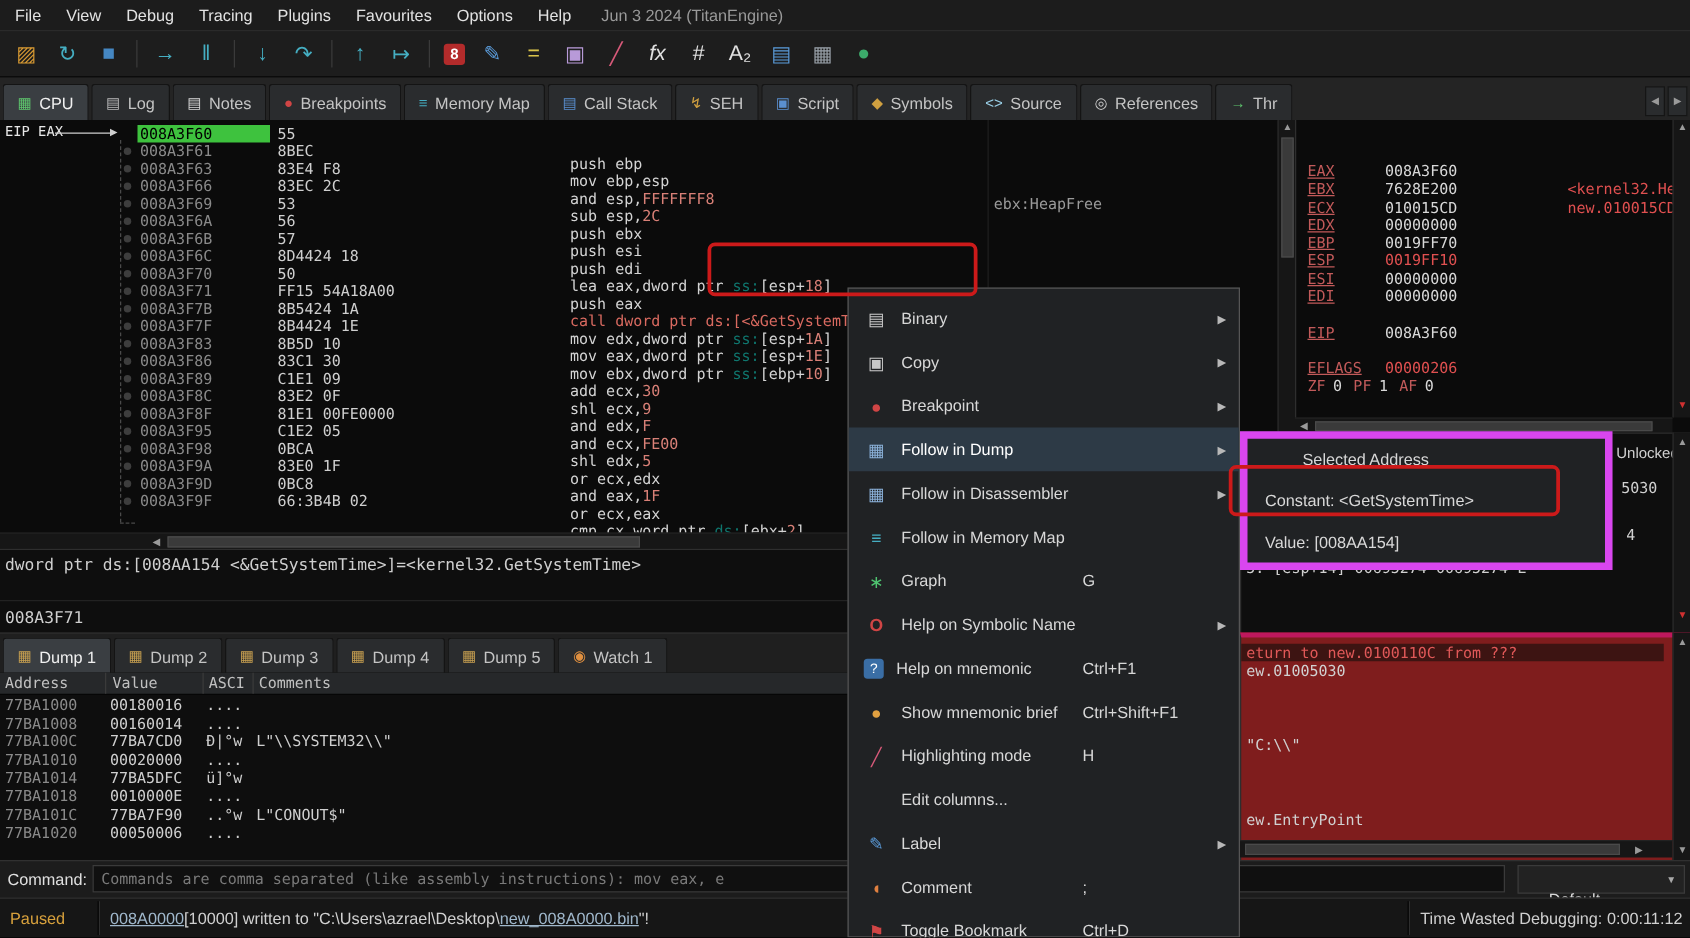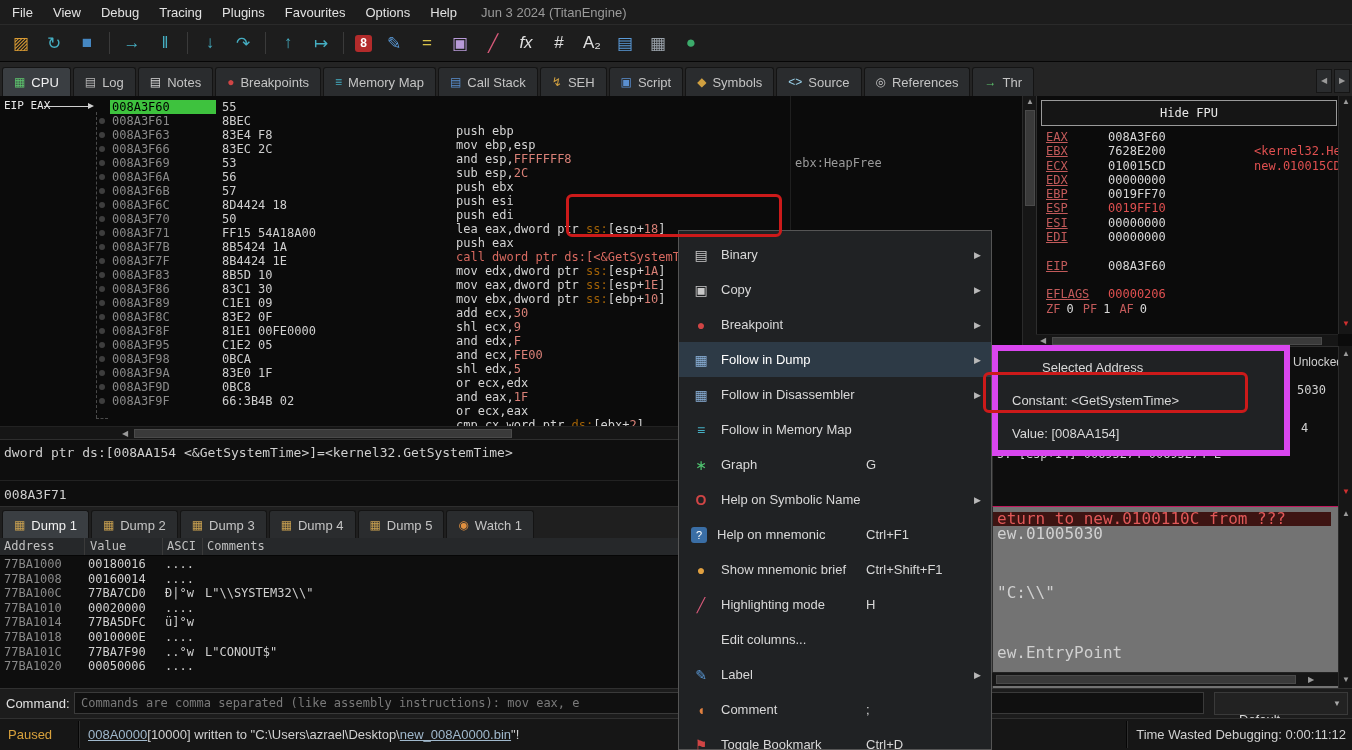--- a/index.html
+++ b/index.html
@@ -38,21 +38,21 @@
   #disasm{position:absolute;left:0;top:96px;width:1022px;height:330px;background:#0b0b0b;
           font-family:"DejaVu Sans Mono",monospace;font-size:12px;}
   #disasm-rows{position:absolute;left:0;top:4px;width:1022px;}
   .drow{position:relative;height:14px;line-height:14px;white-space:pre;}
   .drow .dot{position:absolute;left:99px;top:4px;width:6px;height:6px;border-radius:50%;background:#3d3d3d;}
   .addr{position:absolute;left:112px;color:#8a8a8a;}
   .addr.eip{left:110px;width:104px;background:#3ec23e;color:#000;padding-left:2px;}
   .bytes{position:absolute;left:222px;color:#cfcfcf;}
   .ins{position:absolute;left:456px;margin-top:24px;}
   .cmt{position:absolute;left:795px;color:#9a9a9a;}
-  .sp{color:#d4d4d4;} .sn{color:#d98077;} .ss{color:#a16207;} .sc{color:#d96a60;}
+  .sp{color:#d4d4d4;} .sn{color:#d98077;} .ss{color:#0f766e;} .sc{color:#d96a60;}
   #gutter-label{position:absolute;left:4px;top:3px;color:#e8e8e8;font-size:11px;}
   #eip-arrow{position:absolute;left:44px;top:10px;width:48px;border-top:1px solid #cfcfcf;}
   #eip-arrow::after{content:'';position:absolute;right:-2px;top:-4px;border-left:6px solid #cfcfcf;
        border-top:3px solid transparent;border-bottom:3px solid transparent;}
   #jmp-v{position:absolute;left:96px;top:16px;height:306px;border-left:1px dashed #4a4a4a;}
   #jmp-h{position:absolute;left:96px;top:322px;width:12px;border-top:1px dashed #4a4a4a;}
   #col-sep-1{position:absolute;left:790px;top:96px;height:330px;border-left:1px solid #1f1f1f;}
 
   
   .sb{position:absolute;background:#161616;}
@@ -87,23 +87,23 @@
   #args-pane{position:absolute;left:992px;top:346px;width:360px;height:160px;background:#0e0e0e;
              border-left:1px solid #2e2e2e;border-top:1px solid #2e2e2e;
              font-family:"DejaVu Sans Mono",monospace;font-size:12px;color:#d0d0d0;}
   #args-unlocked{position:absolute;left:300px;top:8px;font-family:"Liberation Sans",sans-serif;font-size:12px;}
   #args-frag-top{position:absolute;left:304px;top:36px;}
   #args-frag-mid{position:absolute;left:308px;top:74px;}
   #args-row5{position:absolute;left:4px;top:100px;white-space:pre;}
   #args-vscroll{left:1338px;top:346px;width:14px;height:160px;border-left:1px solid #2a2a2a;}
 
   
-  #stack-pane{position:absolute;left:992px;top:506px;width:360px;height:182px;background:#737373;
-              border-left:1px solid #2e2e2e;border-top:1px solid #be185d;
-              font-family:"DejaVu Sans Mono",monospace;font-size:16px;}
+  #stack-pane{position:absolute;left:992px;top:506px;width:360px;height:182px;background:#7f1d1d;
+              border-left:1px solid #2e2e2e;border-top:4px solid #be185d;
+              font-family:"DejaVu Sans Mono",monospace;font-size:12px;}
   .stk-line{position:absolute;left:4px;height:14px;line-height:14px;color:#d0d0d0;white-space:pre;}
   .stk-line.red{background:#3d1412;color:#e05858;width:334px;left:0;padding-left:4px;}
   .l0{top:5px;} .l1{top:20px;text-align:right;} .l2{top:79px;} .l3{top:139px;}
   #stack-hscroll{left:992px;top:672px;width:346px;height:13px;border-top:1px solid #222;}
   #stack-vscroll{left:1338px;top:506px;width:14px;height:182px;border-left:1px solid #2a2a2a;}
 
   
   #dump-tabbar{position:absolute;left:0;top:506px;width:992px;height:32px;background:#1f1f1f;
                border-top:1px solid #2e2e2e;overflow:hidden;}
   #dump-tabs{position:absolute;left:2px;bottom:0;display:flex;align-items:flex-end;}
@@ -310,21 +310,20 @@
     <div class="thumb" style="left:134px;top:2px;width:378px;height:9px;"></div>
   </div>
 
   <div id="info-pane">
     <div id="info-line1">dword ptr ds:[008AA154 &lt;&amp;GetSystemTime&gt;]=&lt;kernel32.GetSystemTime&gt;</div>
     <div id="info-sep"></div>
     <div id="info-line2">008A3F71</div>
   </div>
 
   <div id="registers">
-    <div id="hide-fpu">Hide FPU</div>
     <div id="reg-rows">
         <div class="rrow"><span class="rname">EAX</span><span class="rval">008A3F60</span></div>
         <div class="rrow"><span class="rname">EBX</span><span class="rval">7628E200</span><span class="rext">&lt;kernel32.He</span></div>
         <div class="rrow"><span class="rname">ECX</span><span class="rval">010015CD</span><span class="rext">new.010015CD</span></div>
         <div class="rrow"><span class="rname">EDX</span><span class="rval">00000000</span></div>
         <div class="rrow"><span class="rname">EBP</span><span class="rval">0019FF70</span></div>
         <div class="rrow"><span class="rname">ESP</span><span class="rval red">0019FF10</span></div>
         <div class="rrow"><span class="rname">ESI</span><span class="rval">00000000</span></div>
         <div class="rrow"><span class="rname">EDI</span><span class="rval">00000000</span></div>
         <div class="rrow"></div>

